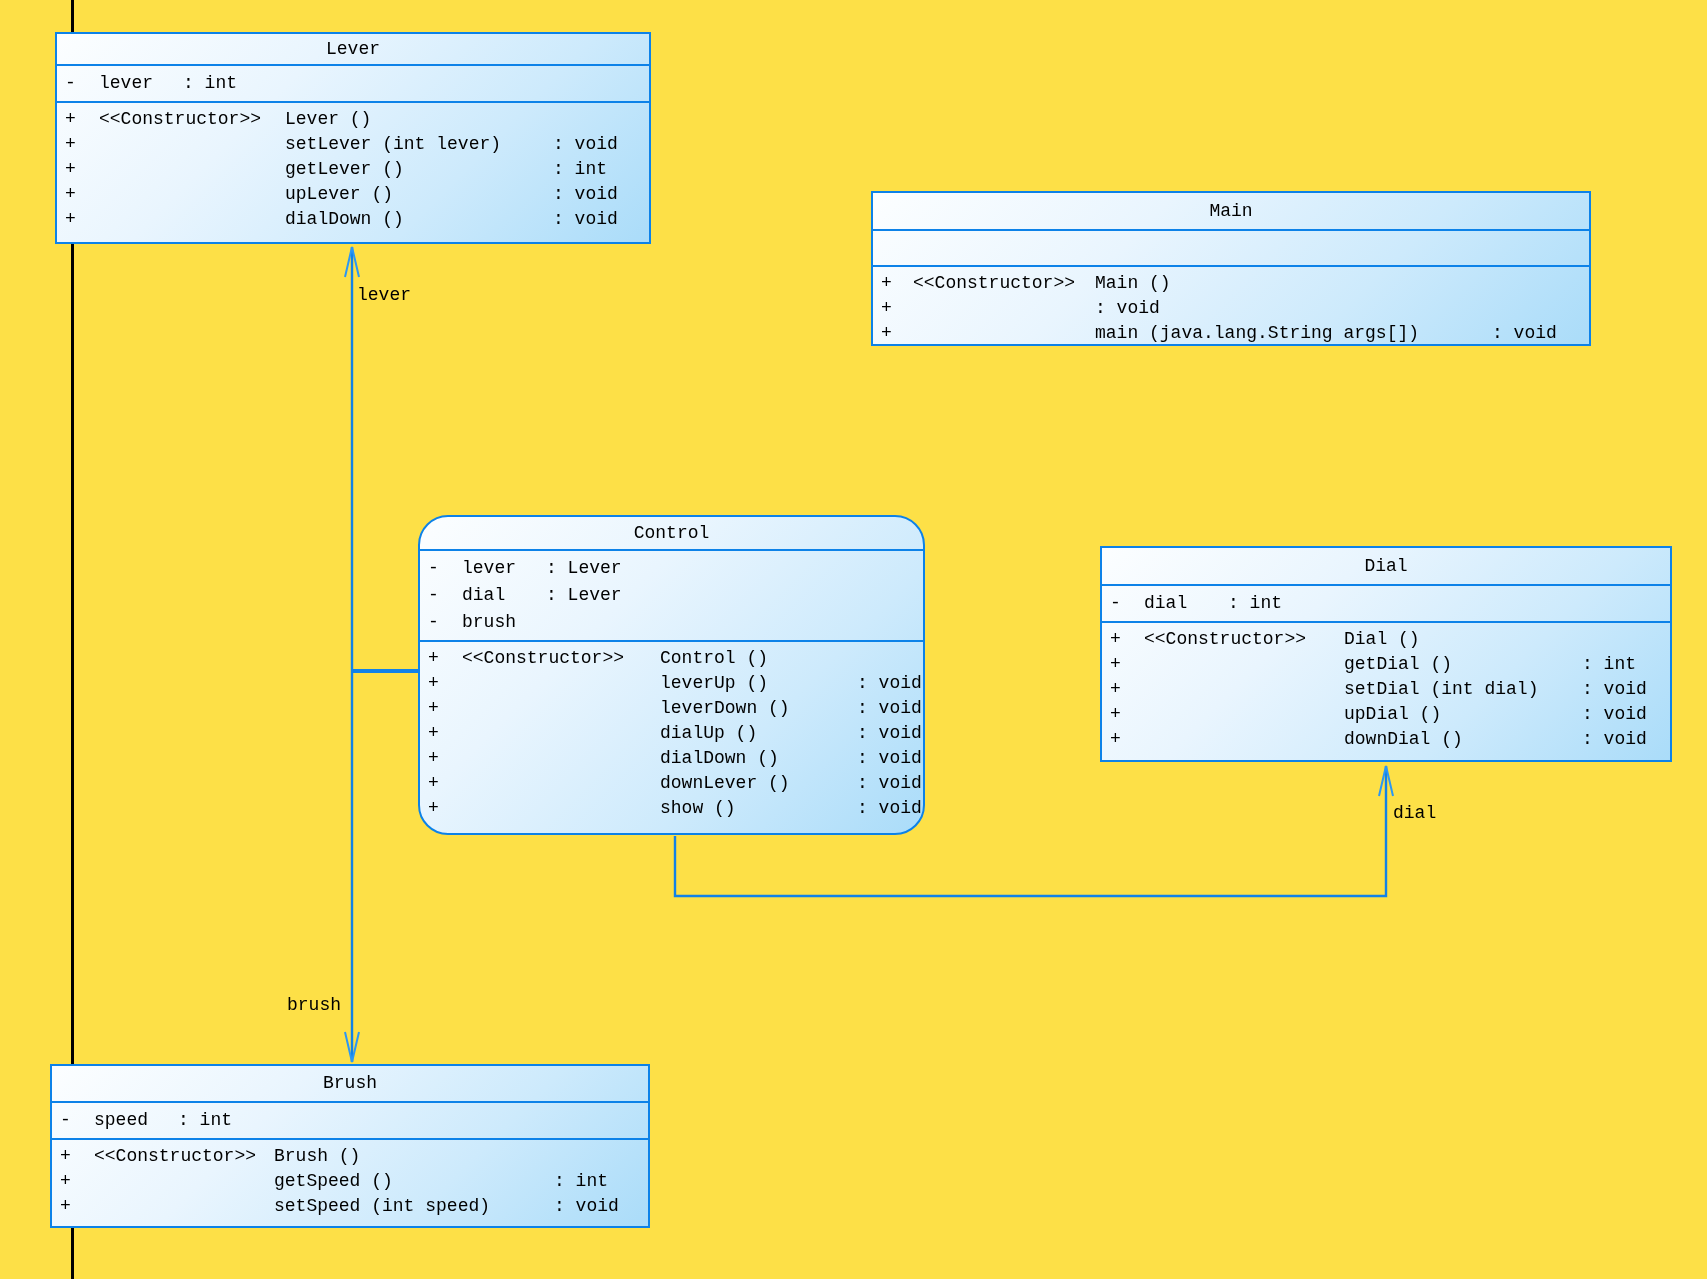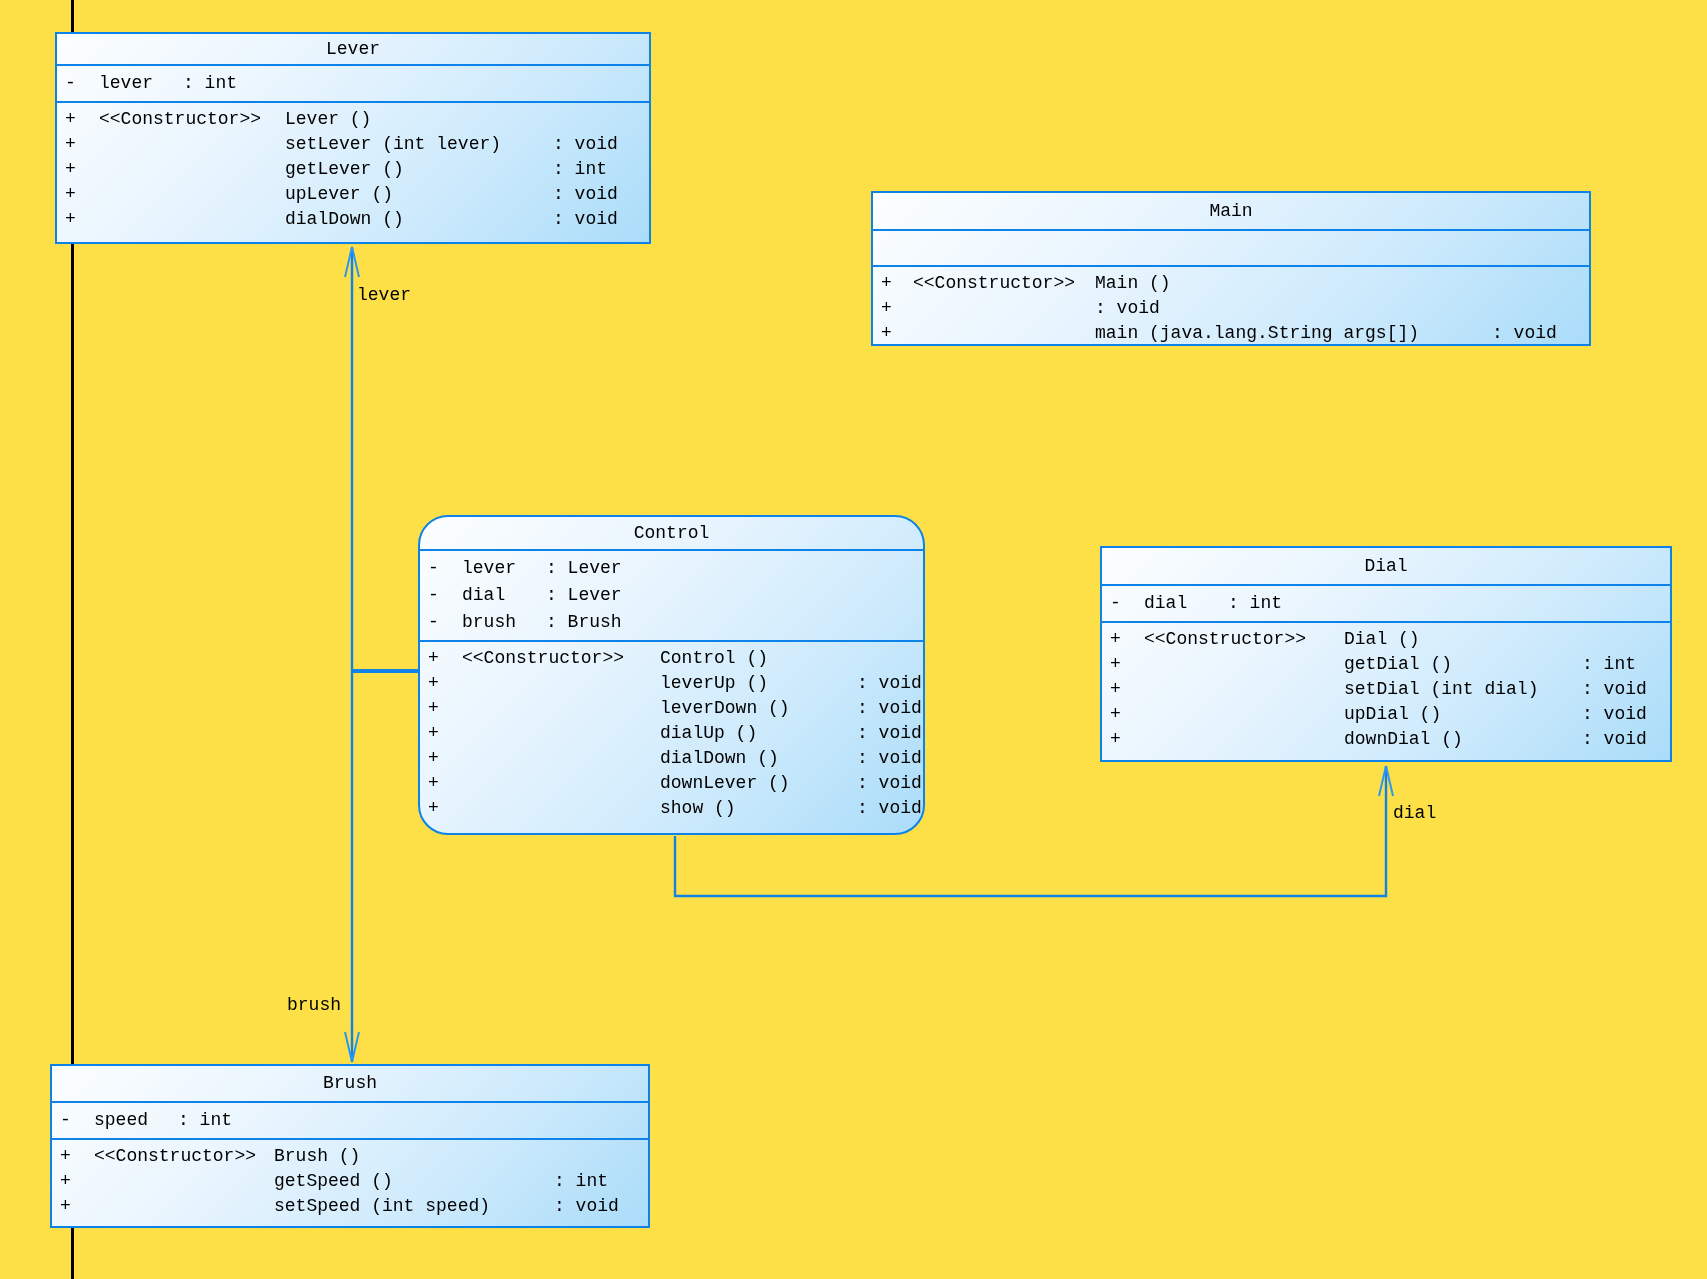--- a/index.html
+++ b/index.html
@@ -144,21 +144,20 @@
         <span>: Lever</span>
       </div>
       <div class="row">
         <span>-</span>
         <span>dial</span>
         <span>: Lever</span>
       </div>
       <div class="row">
         <span>-</span>
         <span>brush</span>
-        <span>: Brush</span>
       </div>
     </div>
     <div class="uml-methods">
       <div class="row">
         <span>+</span>
         <span>&lt;&lt;Constructor&gt;&gt;</span>
         <span>Control ()</span>
         <span></span>
       </div>
       <div class="row">

